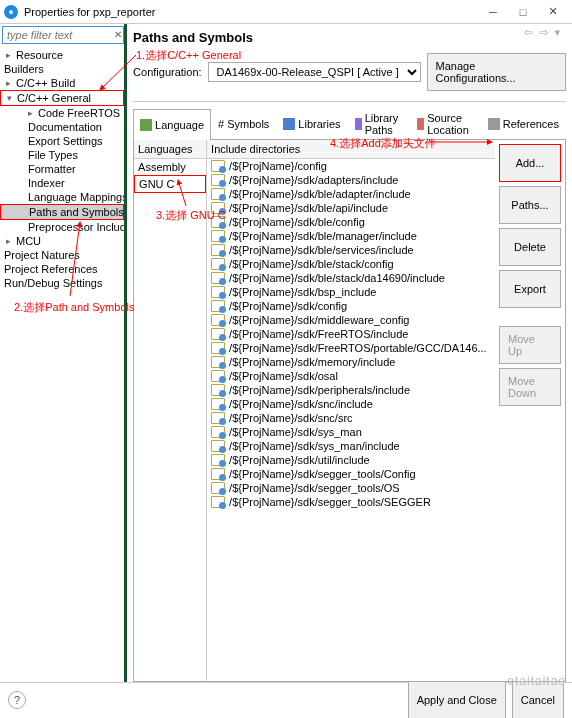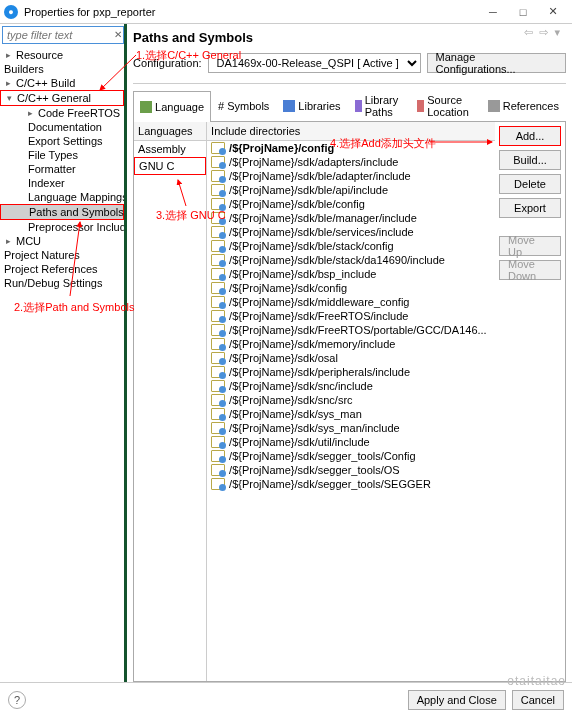--- a/index.html
+++ b/index.html
@@ -18,39 +18,39 @@
 .tree-item.l2{padding-left:28px}
 .exp{width:10px;display:inline-block;color:#666;font-size:9px}
 .tree-item.sel{background:#d0d0d0;border:1px solid #999}
 .red-box{border:1px solid red!important}
 .main{flex:1;padding:6px 6px 0 6px;display:flex;flex-direction:column}
 .page-title{font-size:13px;font-weight:bold;margin-bottom:8px}
 .nav-arrows{position:absolute;right:10px;top:2px;display:flex;gap:2px}
 .nav-arrows span{color:#aaa;padding:0 2px}
 .config-row{display:flex;align-items:center;gap:6px;margin-bottom:6px}
 .config-row select{flex:1;height:20px;border:1px solid #aaa;background:#fff;padding:0 4px}
-.btn{height:20px;border:1px solid #aaa;background:#f0f0f0;padding:0 8px;display:flex;align-items:center;justify-content:center;cursor:default}
+.btn{height:20px;border:1px solid #aaa;background:#f0f0f0;padding:18px 8px;display:flex;align-items:center;justify-content:center;cursor:default}
 .hr{border-top:1px solid #ccc;margin:4px 0 6px}
 .tabs{display:flex;gap:0;border-bottom:1px solid #aaa}
 .tab{padding:3px 6px;display:flex;align-items:center;gap:3px;border:1px solid transparent;border-bottom:none}
 .tab.active{background:#fff;border-color:#aaa;position:relative;top:1px}
 .tab .ticon{width:12px;height:12px;display:inline-block}
 .ticon.inc{background:#6b9e4a}
 .ticon.lib{background:#4a7ed4}
 .ticon.libp{background:#8a6bd4}
 .ticon.src{background:#d46b6b}
 .ticon.ref{background:#999}
 .workarea{display:flex;flex:1;border:1px solid #aaa;border-top:none;min-height:0}
 .lang-col{width:73px;border-right:1px solid #ccc}
 .col-hdr{padding:3px 4px;border-bottom:1px solid #ccc;background:#f5f5f5}
 .lang-item{padding:2px 4px}
 .lang-item.sel{border:1px solid red}
 .inc-col{flex:1;overflow:auto}
 .inc-row{padding:1px 4px;display:flex;align-items:center;gap:4px;white-space:nowrap}
-.inc-row.bold{font-weight:bold}
+.inc-row.bold{font-weight:normal}
 .fico{width:14px;height:12px;background:#fff;border:1px solid #b8a848;border-radius:1px;position:relative;flex-shrink:0}
 .fico::after{content:"";position:absolute;right:-2px;bottom:-2px;width:7px;height:7px;background:#4a90d9;border-radius:50%}
 .btns-col{width:70px;padding:4px;display:flex;flex-direction:column;gap:4px}
 .btns-col .btn{width:100%}
 .btns-col .btn.dis{color:#999}
 .btns-col .gap{height:10px}
 .footer{height:34px;border-top:1px solid #ccc;display:flex;align-items:center;padding:0 8px;gap:6px}
 .help{width:18px;height:18px;border:1px solid #aaa;border-radius:50%;display:flex;align-items:center;justify-content:center;color:#555}
 .footer .spacer{flex:1}
 .watermark{position:absolute;right:6px;bottom:30px;color:#bbb;font-size:12px;letter-spacing:1px}
@@ -277,21 +277,21 @@
               <span>/${ProjName}/sdk/segger_tools/OS</span>
             </div>
             <div class="inc-row">
               <span class="fico"></span>
               <span>/${ProjName}/sdk/segger_tools/SEGGER</span>
             </div>
           </div>
       </div>
       <div class="btns-col">
         <div class="btn red-box">Add...</div>
-        <div class="btn">Build...</div>
+        <div class="btn">Paths...</div>
         <div class="btn">Delete</div>
         <div class="btn">Export</div>
         <div class="gap"></div>
         <div class="btn dis">Move Up</div>
         <div class="btn dis">Move Down</div>
       </div>
     </div>
   </div>
 </div>
 

